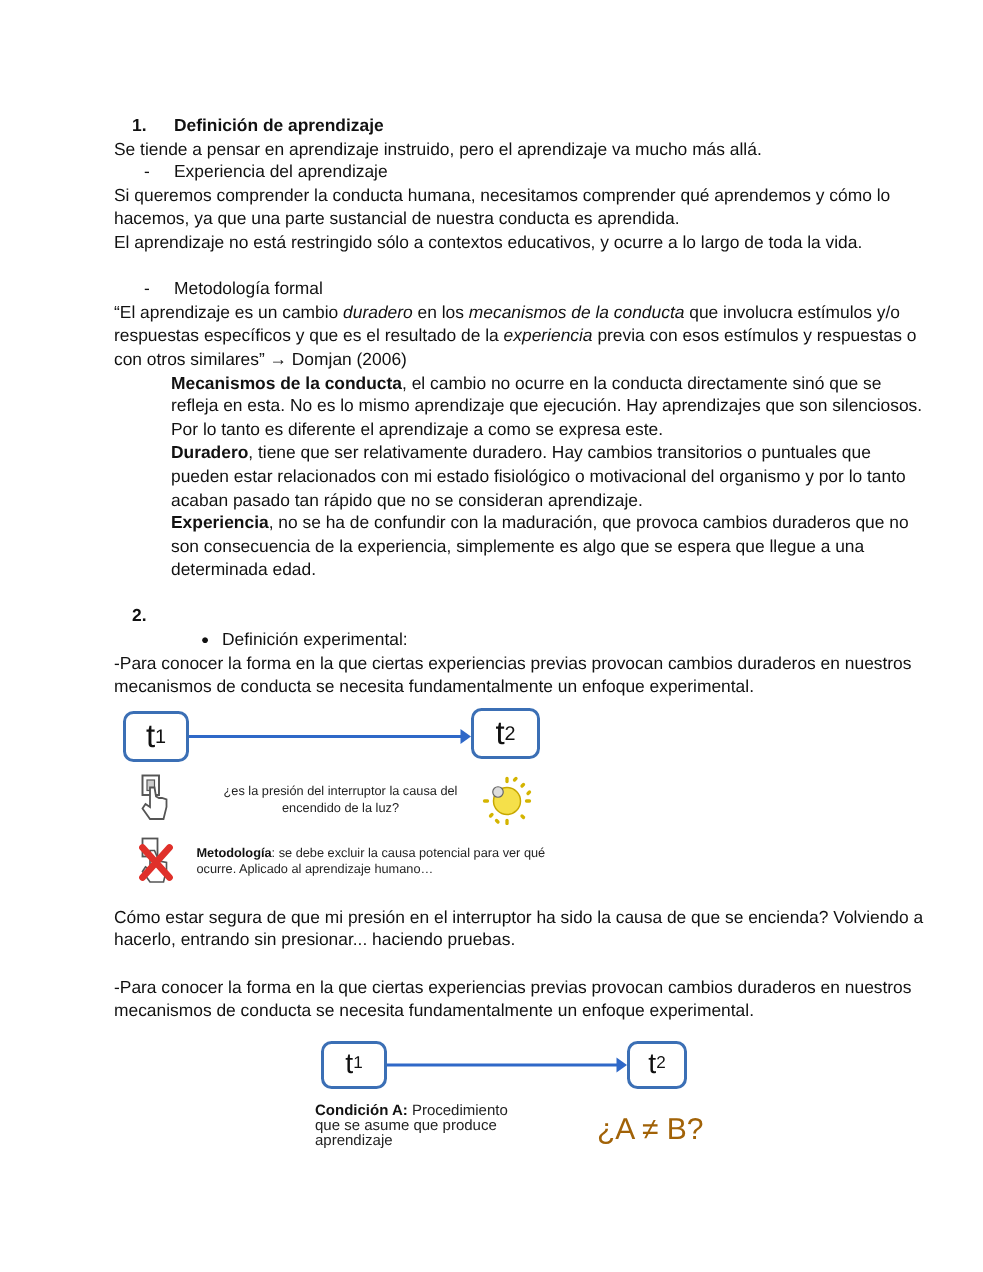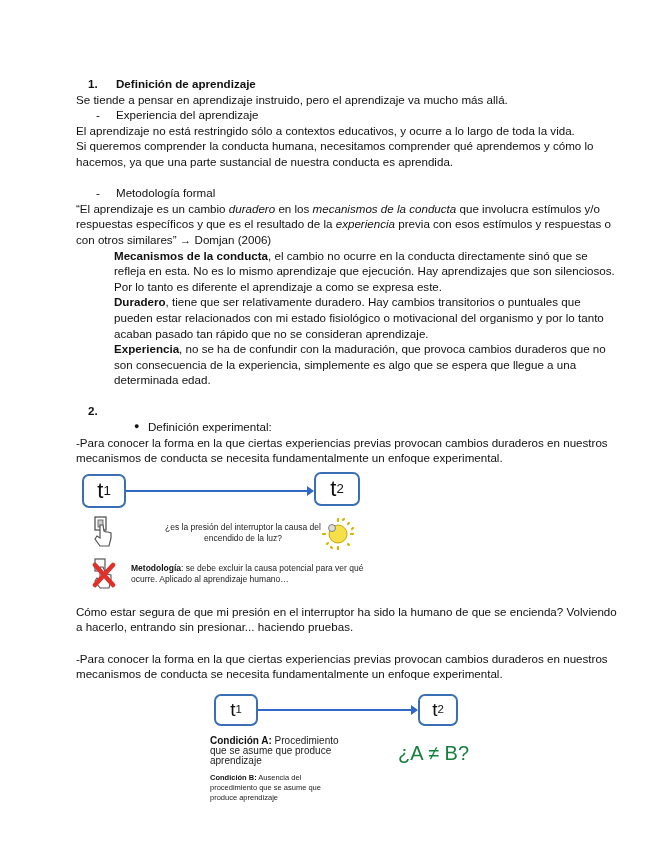--- a/index.html
+++ b/index.html
@@ -33,22 +33,22 @@
 
   <div class="h">
     <span class="num">1.</span>
     <span>Definición de aprendizaje</span>
   </div>
   <p>Se tiende a pensar en aprendizaje instruido, pero el aprendizaje va mucho más allá.</p>
   <div class="dash">
     <span class="mk">-</span>
     <span>Experiencia del aprendizaje</span>
   </div>
+  <p>Si queremos comprender la conducta humana, necesitamos comprender qué aprendemos y cómo lo hacemos, ya que una parte sustancial de nuestra conducta es aprendida.</p>
   <p>El aprendizaje no está restringido sólo a contextos educativos, y ocurre a lo largo de toda la vida.</p>
-  <p>Si queremos comprender la conducta humana, necesitamos comprender qué aprendemos y cómo lo hacemos, ya que una parte sustancial de nuestra conducta es aprendida.</p>
   <div class="gap"></div>
   <div class="dash">
     <span class="mk">-</span>
     <span>Metodología formal</span>
   </div>
   <p><span>“El aprendizaje es un cambio </span><i>duradero</i><span> en los </span><i>mecanismos de la conducta</i><span> que involucra estímulos y/o respuestas específicos y que es el resultado de la </span><i>experiencia</i><span> previa con esos estímulos y respuestas o con otros similares” → Domjan (2006)</span></p>
   <p class="ind"><b>Mecanismos de la conducta</b><span>, el cambio no ocurre en la conducta directamente sinó que se refleja en esta. No es lo mismo aprendizaje que ejecución.  Hay aprendizajes que son silenciosos. Por lo tanto es diferente el aprendizaje a como se expresa este.</span></p>
   <p class="ind"><b>Duradero</b><span>, tiene que ser relativamente duradero. Hay cambios transitorios o puntuales que pueden estar relacionados con mi estado fisiológico o motivacional del organismo y por lo tanto acaban pasado tan rápido que no se consideran aprendizaje.</span></p>
   <p class="ind"><b>Experiencia</b><span>, no se ha de confundir con la maduración, que provoca cambios duraderos que no son consecuencia de la experiencia, simplemente es algo que se espera que llegue a una determinada edad.</span></p>
   <div class="gap"></div>
@@ -70,21 +70,21 @@
     <div class="arrow" style="left:50px; top:24px; width:186px;"></div>
     <div class="tbox" style="left:238px; top:6px; width:46px; height:34px; font-size:22px;">
       <span>t</span>
         <sub>2</sub>
     </div>
     <svg style="position:absolute; left:16px; top:50px;" width="22" height="34" viewBox="0 0 22 34">
       <rect x="3" y="1" width="11" height="13" fill="#fff" stroke="#555" stroke-width="1.3"></rect>
       <rect x="6" y="4" width="5" height="7" fill="#ccc" stroke="#555" stroke-width="0.8"></rect>
       <path d="M8 9 V22 L5 20 L3 23 L8 30 H17 L19 22 L19 17 L16 16 L14 16 L12 15 L11 9 Z" fill="#fff" stroke="#555" stroke-width="1.2"></path>
     </svg>
-    <div class="small" style="left:82px; top:56px; width:170px; text-align:center;">¿es la presión del interruptor la causa del encendido de la luz?</div>
+    <div class="small" style="left:66px; top:56px; width:170px; text-align:center;">¿es la presión del interruptor la causa del encendido de la luz?</div>
     <svg style="position:absolute; left:245px; top:50px;" width="34" height="34" viewBox="0 0 34 34">
       <circle cx="17" cy="18" r="9" fill="#f5e04a" stroke="#c8a800" stroke-width="1"></circle>
       <circle cx="11" cy="12" r="3.5" fill="#ddd" stroke="#666" stroke-width="0.8"></circle>
       <g stroke="#d4b400" stroke-width="2.2" stroke-linecap="round">
         <line x1="17" y1="3" x2="17" y2="5"></line>
           <line x1="17" y1="31" x2="17" y2="33"></line>
         <line x1="2" y1="18" x2="4" y2="18"></line>
           <line x1="30" y1="18" x2="32" y2="18"></line>
         <line x1="27" y1="8" x2="28" y2="7"></line>
           <line x1="6" y1="28" x2="7" y2="27"></line>
@@ -95,32 +95,31 @@
       </g>
     </svg>
     <svg style="position:absolute; left:16px; top:92px;" width="24" height="34" viewBox="0 0 24 34">
       <rect x="3" y="1" width="10" height="12" fill="#fff" stroke="#555" stroke-width="1.2"></rect>
       <path d="M8 9 V22 L5 20 L3 23 L8 30 H17 L19 22 L19 17 L14 16 L11 9 Z" fill="#fff" stroke="#555" stroke-width="1.1"></path>
       <path d="M3 7 L21 27 M21 7 L3 27" stroke="#e0302a" stroke-width="4.5" stroke-linecap="round"></path>
     </svg>
     <div class="small" style="left:55px; top:97px; width:240px;"><b>Metodología</b><span>: se debe excluir la causa potencial para ver qué ocurre. Aplicado al aprendizaje humano…</span></div>
   </div>
 
-  <p>Cómo estar segura de que mi presión en el interruptor ha sido la humano de que se encienda? Volviendo a hacerlo, entrando sin presionar... haciendo pruebas.</p>
+  <p>Cómo estar segura de que mi presión en el interruptor ha sido la causa de que se encienda? Volviendo a hacerlo, entrando sin presionar... haciendo pruebas.</p>
   <div class="gap"></div>
   <p>-Para conocer la forma en la que ciertas experiencias previas provocan cambios duraderos en nuestros mecanismos de conducta se necesita fundamentalmente un enfoque experimental.</p>
 
   <div class="fig" style="height:130px;">
     <div class="tbox" style="left:138px; top:12px; width:44px; height:32px; font-size:19px;">
       <span>t</span>
         <sub>1</sub>
     </div>
     <div class="arrow" style="left:182px; top:27px; width:158px;"></div>
     <div class="tbox" style="left:342px; top:12px; width:40px; height:32px; font-size:19px;">
       <span>t</span>
         <sub>2</sub>
     </div>
     <div class="small" style="left:134px; top:54px; width:140px; font-size:10px; line-height:10px;"><b>Condición A:</b><span> Procedimiento que se asume que produce aprendizaje</span></div>
-    <div class="small" style="left:134px; top:91px; width:130px; font-size:7.5px; line-height:10px;"><b>Condición B:</b><span> Ausencia del procedimiento que se asume que produce aprendizaje</span></div>
-    <div style="position:absolute; left:322px; top:64px; font-size:20px; color:#15803d;">¿A ≠ B?</div>
+    <div style="position:absolute; left:322px; top:64px; font-size:20px; color:#a16207;">¿A ≠ B?</div>
   </div>
 
 </div>
 
 </body></html>

